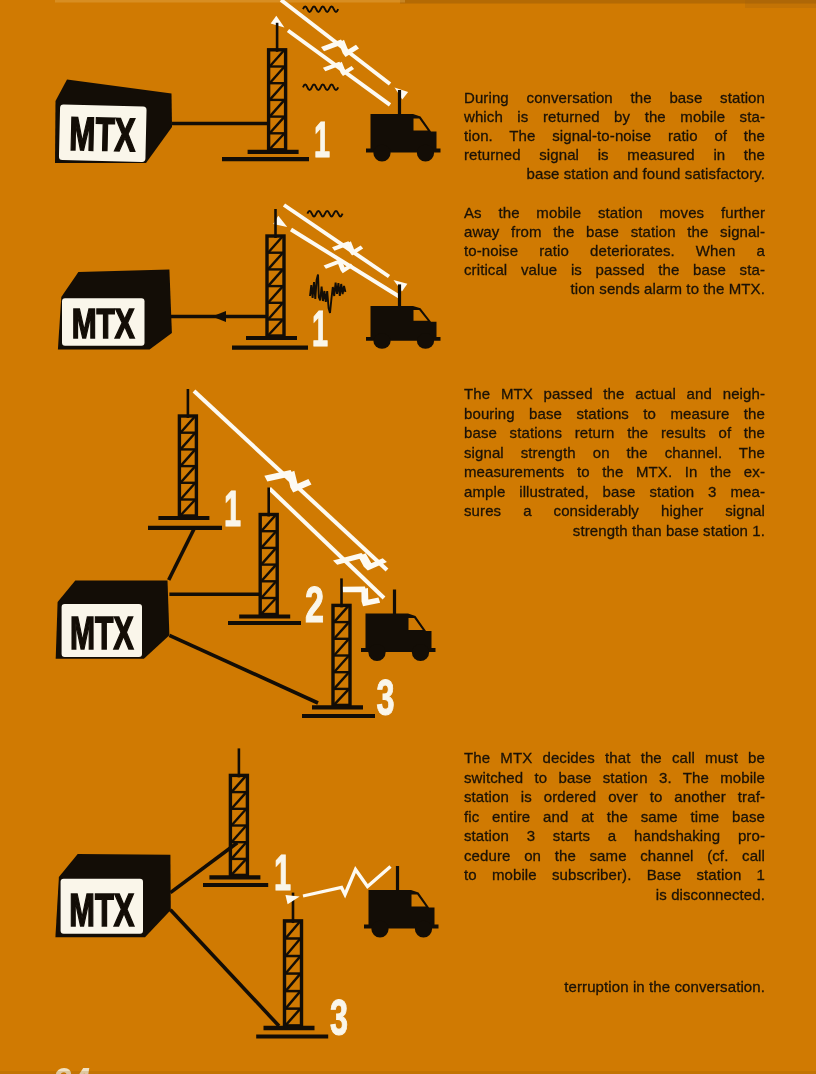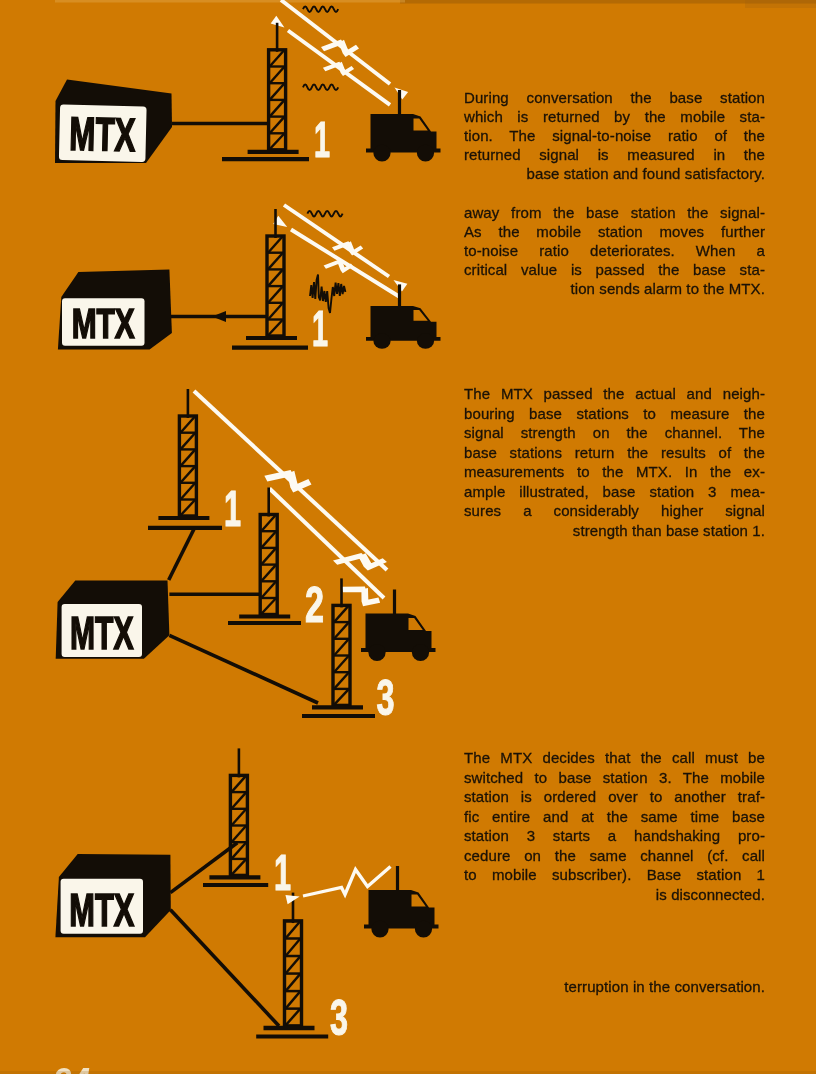--- a/index.html
+++ b/index.html
@@ -143,31 +143,31 @@
 </svg>
 
 <div class="para" style="top:48px;margin-top:40px;">
   <div class="jl">During conversation the base station</div>
   <div class="jl">which is returned by the mobile sta-</div>
   <div class="jl">tion. The signal-to-noise ratio of the</div>
   <div class="jl">returned signal is measured in the</div>
   <div class="ll">base station and found satisfactory.</div>
 </div>
 <div class="para" style="top:202.5px;">
+  <div class="jl">As the mobile station moves further</div>
   <div class="jl">away from the base station the signal-</div>
-  <div class="jl">As the mobile station moves further</div>
   <div class="jl">to-noise ratio deteriorates. When a</div>
   <div class="jl">critical value is passed the base sta-</div>
   <div class="ll">tion sends alarm to the MTX.</div>
 </div>
 <div class="para" style="top:384px;line-height:19.5px;">
   <div class="jl">The MTX passed the actual and neigh-</div>
   <div class="jl">bouring base stations to measure the</div>
+  <div class="jl">base stations return the results of the</div>
   <div class="jl">signal strength on the channel. The</div>
-  <div class="jl">base stations return the results of the</div>
   <div class="jl">measurements to the MTX. In the ex-</div>
   <div class="jl">ample illustrated, base station 3 mea-</div>
   <div class="jl">sures a considerably higher signal</div>
   <div class="ll">strength than base station 1.</div>
 </div>
 <div class="para" style="top:748px;line-height:19.5px;">
   <div class="jl">The MTX decides that the call must be</div>
   <div class="jl">switched to base station 3. The mobile</div>
   <div class="jl">station is ordered over to another traf-</div>
   <div class="jl">fic entire and at the same time base</div>

